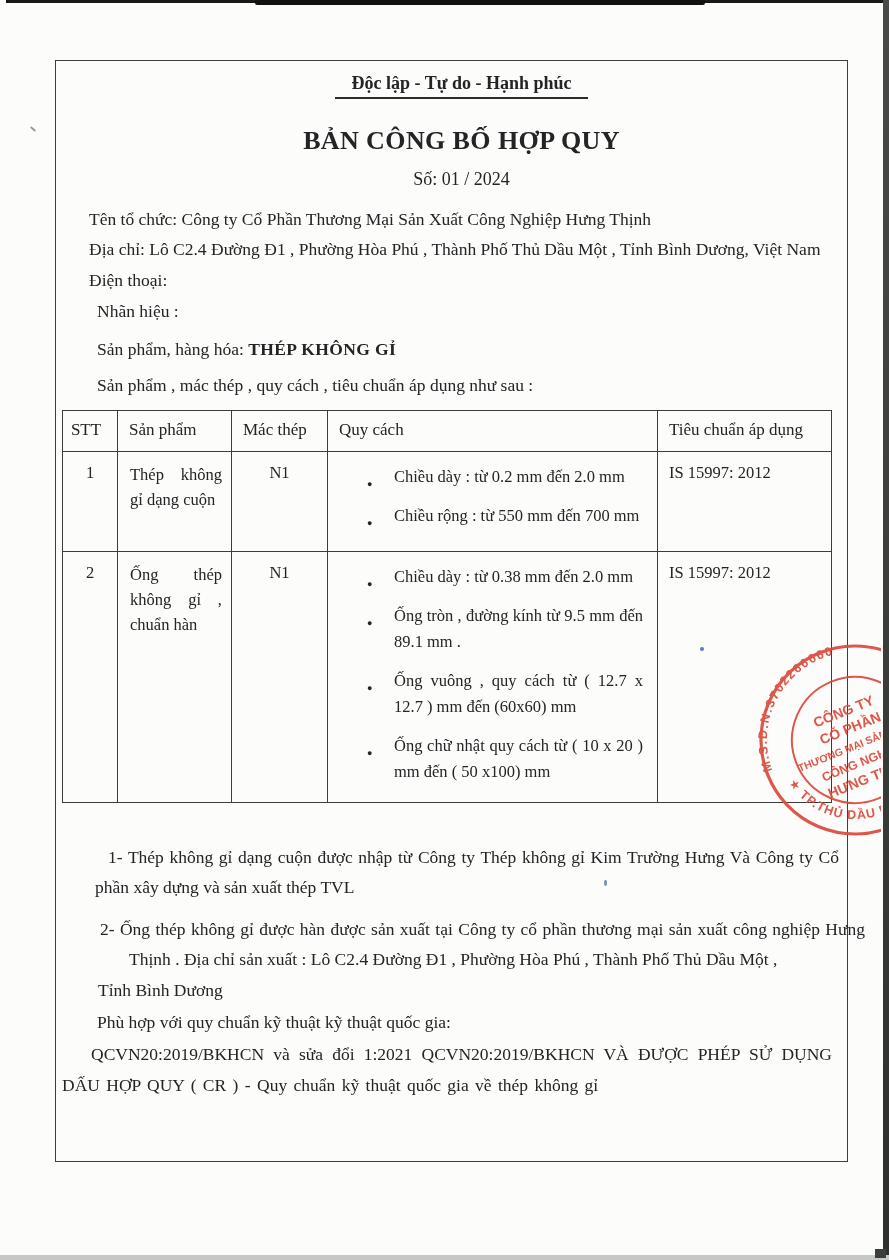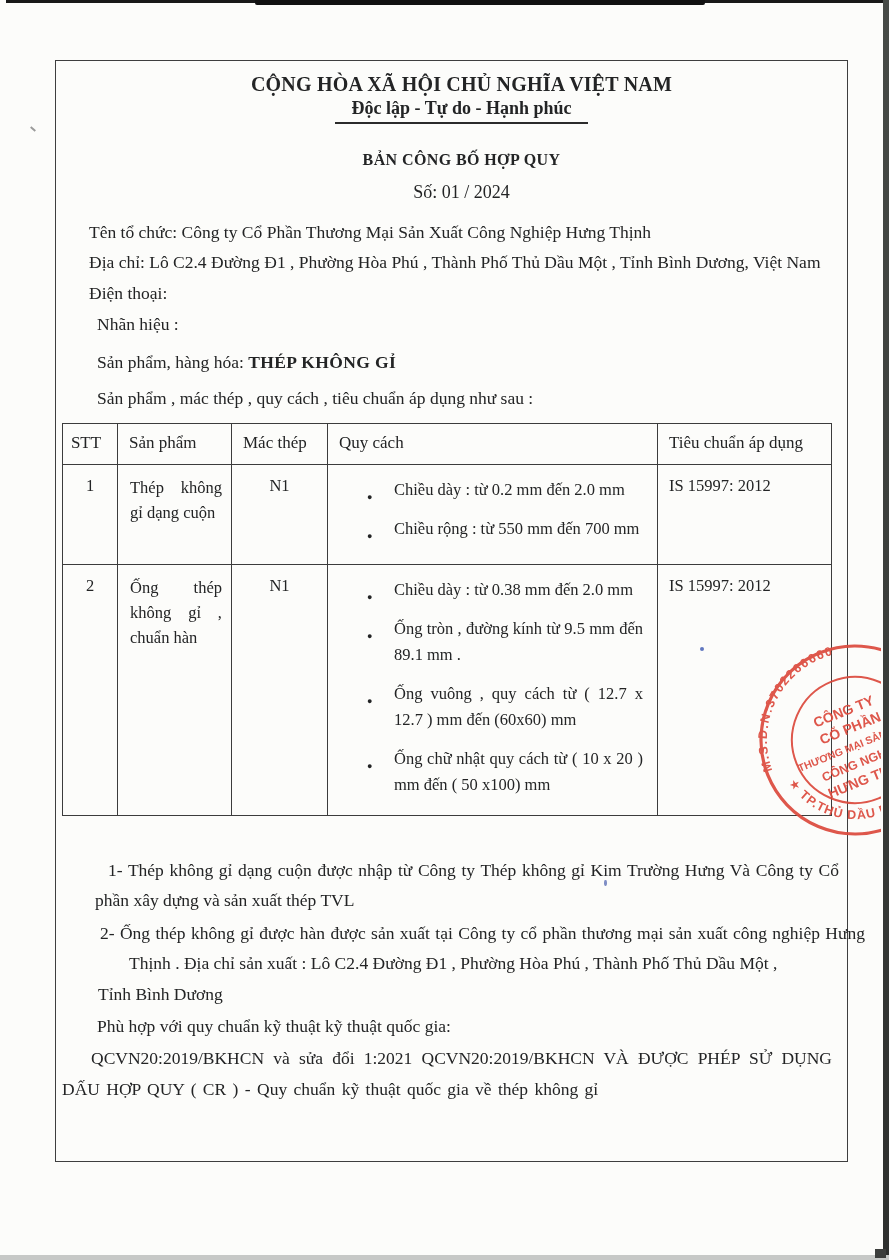--- a/index.html
+++ b/index.html
@@ -25,21 +25,21 @@
   .doc-frame {
     position:absolute; left:55px; top:60px; width:793px; height:1102px;
     border:1.6px solid #3e3e3e;
     padding:10px 13px 0 33px;
   }
 
   .center { text-align:center; }
   .nat-line1 { margin-top:2px; font-size:20px; font-weight:bold; letter-spacing:.2px; }
   .nat-line2-wrap { margin-top:2px; }
   .nat-line2 { display:inline-block; font-size:18px; font-weight:bold; border-bottom:2.2px solid #2b2b2b; padding:0 16px 3px 16px; }
-  .doc-title { margin-top:27px; font-size:16px; font-weight:bold; letter-spacing:.4px; }
+  .doc-title { margin-top:27px; font-size:26px; font-weight:bold; letter-spacing:.4px; }
   .doc-number { margin-top:13px; font-size:18px; }
 
   .para { font-size:17.5px; line-height:29px; }
   .p-org { margin-top:15px; }
   .p-addr { margin-top:1px; width:748px; }
   .p-phone { margin-top:2px; }
   .p-product { margin-top:9px; margin-left:8px; }
   .p-product b { letter-spacing:.4px; }
   .p-brand { margin-top:2px; margin-left:8px; }
   .p-intro { margin-top:7px; margin-left:8px; }
@@ -60,21 +60,21 @@
   td.cell-qc { padding:4px 14px 4px 0; }
   .qc-list { list-style:none; margin:8px 0 0 0; padding-left:66px; }
   .qc-list li { position:relative; text-align:justify; line-height:26px; margin-bottom:13px; }
   .qc-list li::before { content:"●"; position:absolute; left:-27px; top:7px; font-size:9px; }
   tr.r1 td { height:100px; }
   tr.r2 td { height:237px; }
 
   
   .notes { margin-top:39px; }
   .note1 { font-size:17.5px; line-height:30px; width:744px; text-indent:13px; text-align:justify; margin-left:6px; }
-  .note2 { font-size:17.5px; line-height:30px; width:736px; margin-left:40px; text-indent:-29px; text-align:justify; margin-top:3px; }
+  .note2 { font-size:17.5px; line-height:30px; width:736px; margin-left:40px; text-indent:-29px; text-align:justify; margin-top:12px; }
   .p-province { margin-top:2px; margin-left:9px; }
   .p-conform { margin-top:3px; margin-left:8px; }
   .p-standard { margin-left:-27px; width:770px; margin-top:2px; text-indent:29px; text-align:justify; line-height:31px; word-spacing:2px; }
 
   
   .stamp-clip { position:absolute; left:748px; top:632px; width:133px; height:218px; overflow:hidden; pointer-events:none; }
   .stamp-svg { position:absolute; left:7px; top:8px; transform:rotate(-22deg); opacity:.93; }
   .stamp-svg text { fill:#dc4b3e; font-family:"Liberation Sans","DejaVu Sans",sans-serif; font-weight:bold; }
 </style>
 </head>
@@ -84,21 +84,20 @@
 <div class="scan-top-line2"></div>
 <div class="scan-right-band"></div>
 <div class="scan-bottom-strip"></div>
 <div class="scan-bottom-corner"></div>
 <div class="speck-blue1"></div>
 <div class="speck-blue2"></div>
 <div class="speck-gray1"></div>
 
 <div class="doc-frame">
 
-  <div class="center nat-line1">CỘNG HÒA XÃ HỘI CHỦ NGHĨA VIỆT NAM</div>
   <div class="center nat-line2-wrap">
     <span class="nat-line2">Độc lập - Tự do - Hạnh phúc</span>
   </div>
 
   <div class="center doc-title">BẢN CÔNG BỐ HỢP QUY</div>
   <div class="center doc-number">Số: 01 / 2024</div>
 
   <div class="para p-org">Tên tổ chức: Công ty Cổ Phần Thương Mại Sản Xuất Công Nghiệp Hưng Thịnh</div>
   <div class="para p-addr">Địa chỉ: Lô C2.4 Đường Đ1 , Phường Hòa Phú , Thành Phố Thủ Dầu Một , Tỉnh Bình Dương, Việt Nam</div>
   <div class="para p-phone">Điện thoại:</div>

